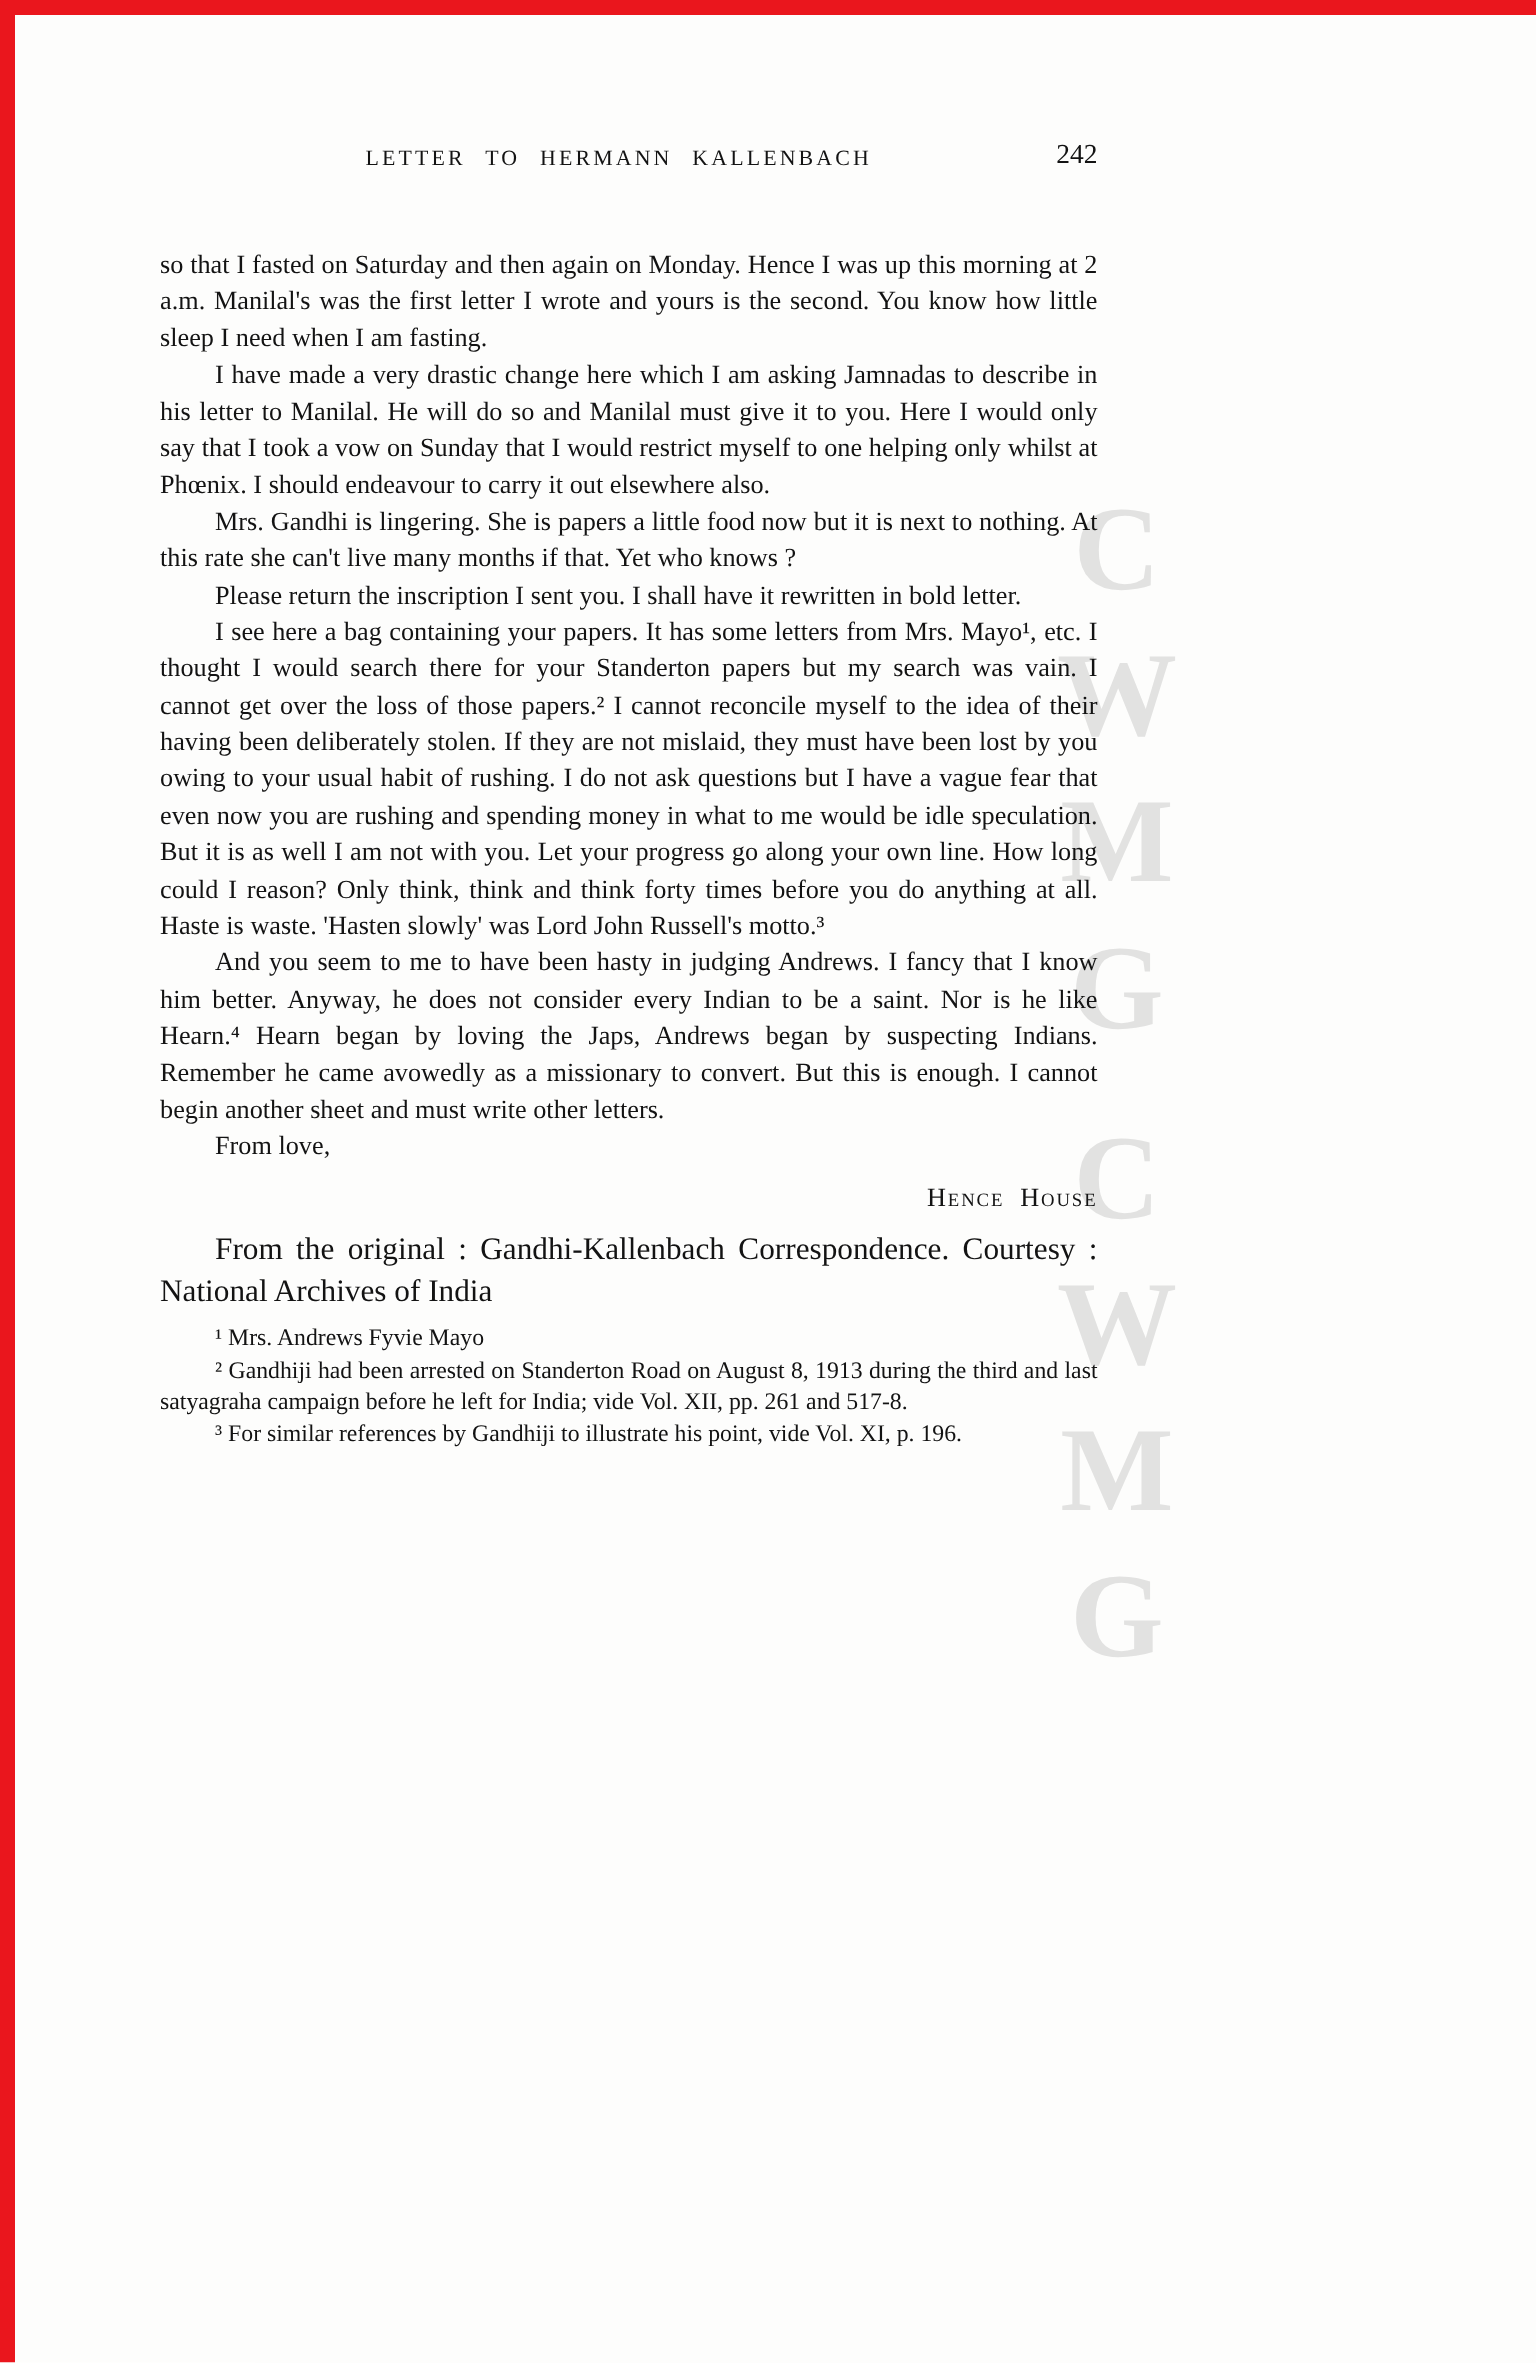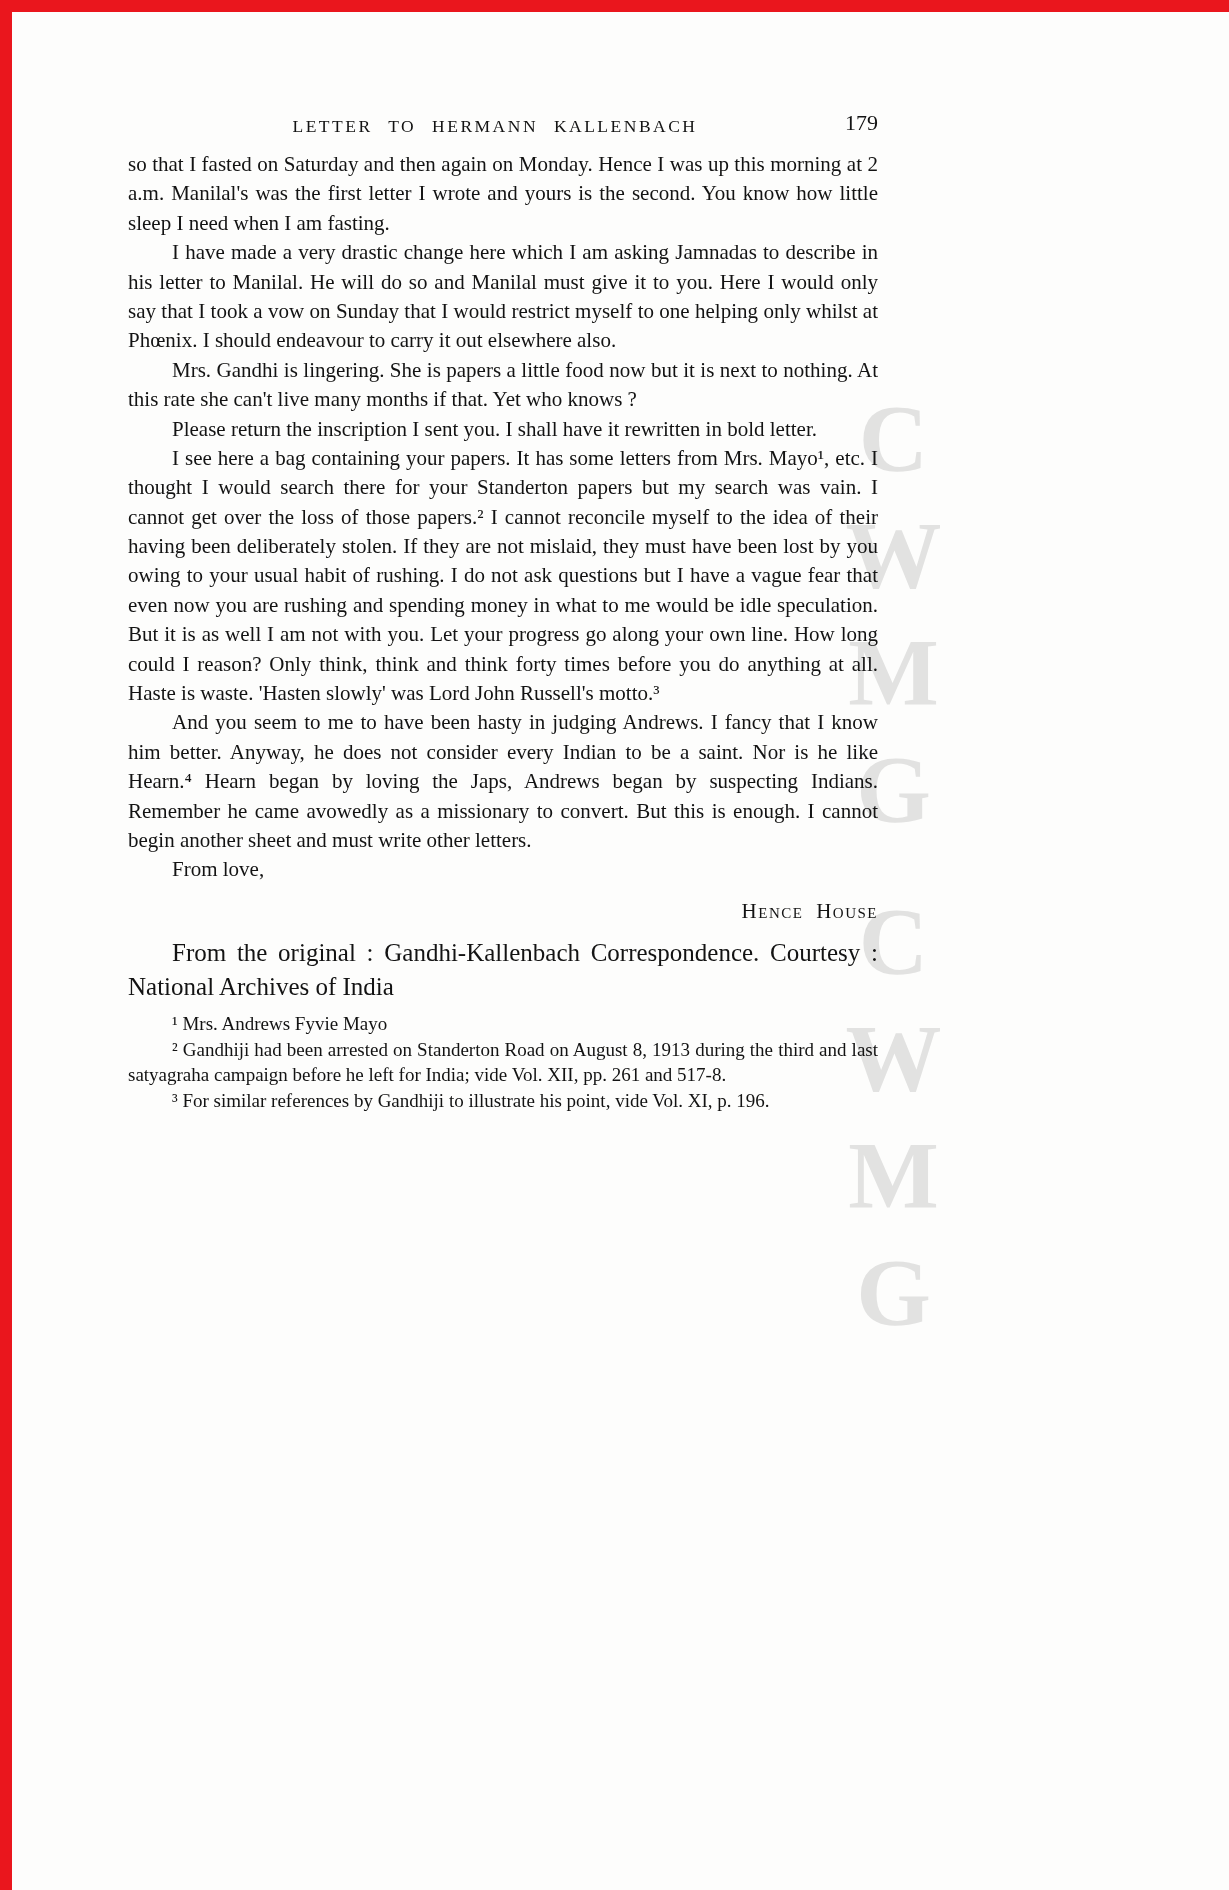--- a/index.html
+++ b/index.html
@@ -52,21 +52,21 @@
     text-align: center;
     font-size: 17.5px;
     letter-spacing: 2.5px;
     word-spacing: 9px;
     top: 6px;
   }
   .page-number {
     position: absolute; right: 0; top: 0;
     font-size: 22px;
   }
-  .body-text { font-size: 21px; line-height: 1.40; text-align: justify; }
+  .body-text { font-size: 21px; line-height: 1.40; text-align: justify; margin-top: 47px; }
   .body-text p { margin: 0; }
   .body-text p.indent { text-indent: 44px; }
   .signature {
     text-align: right;
     font-size: 21px;
     font-variant: small-caps;
     letter-spacing: 1.5px;
     word-spacing: 6px;
     margin-top: 14px;
   }
@@ -89,21 +89,21 @@
   <div class="edge-left"></div>
   <div class="edge-top"></div>
 
   <div class="watermark upper">CWMG</div>
   <div class="watermark lower">CWMG</div>
 
   <div class="content">
 
     <div class="header">
       <div class="header-title">LETTER  TO  HERMANN  KALLENBACH</div>
-      <div class="page-number">179</div>
+      <div class="page-number">242</div>
     </div>
 
     <div class="body-text">
         <p class="para">so that I fasted on Saturday and then again on Monday. Hence I was up this morning at 2 a.m.  Manilal's was the first letter I wrote and yours is the second. You know how little sleep I need when I am fasting.</p>
         <p class="para indent">I have made a very drastic change here which I am asking Jamnadas to describe in his letter to Manilal. He will do so and Manilal must give it to you. Here I would only say that I took a vow on Sunday that I would restrict myself to one helping only whilst at Phœnix. I should endeavour to carry it out elsewhere also.</p>
         <p class="para indent">Mrs. Gandhi is lingering. She is papers a little food now but it is next to nothing. At this rate she can't live many months if that. Yet who knows ?</p>
         <p class="para indent">Please return the inscription I sent you. I shall have it rewritten in bold letter.</p>
         <p class="para indent">I see here a bag containing your papers. It has some letters from Mrs. Mayo¹, etc. I thought I would search there for your Standerton papers but my search was vain. I cannot get over the loss of those papers.² I cannot reconcile myself to the idea of their having been deliberately stolen. If they are not mislaid, they must have been lost by you owing to your usual habit of rushing. I do not ask questions but I have a vague fear that even now you are rushing and spending money in what to me would be idle speculation. But it is as well I am not with you. Let your progress go along your own line. How long could I reason? Only think, think and think forty times before you do anything at all. Haste is waste. 'Hasten slowly' was Lord John Russell's motto.³</p>
         <p class="para indent">And you seem to me to have been hasty in judging Andrews. I fancy that I know him better. Anyway, he does not consider every Indian to be a saint. Nor is he like Hearn.⁴ Hearn began by loving the Japs, Andrews began by suspecting Indians. Remember he came avowedly as a missionary to convert. But this is enough. I cannot begin another sheet and must write other letters.</p>
         <p class="para indent">From love,</p>

